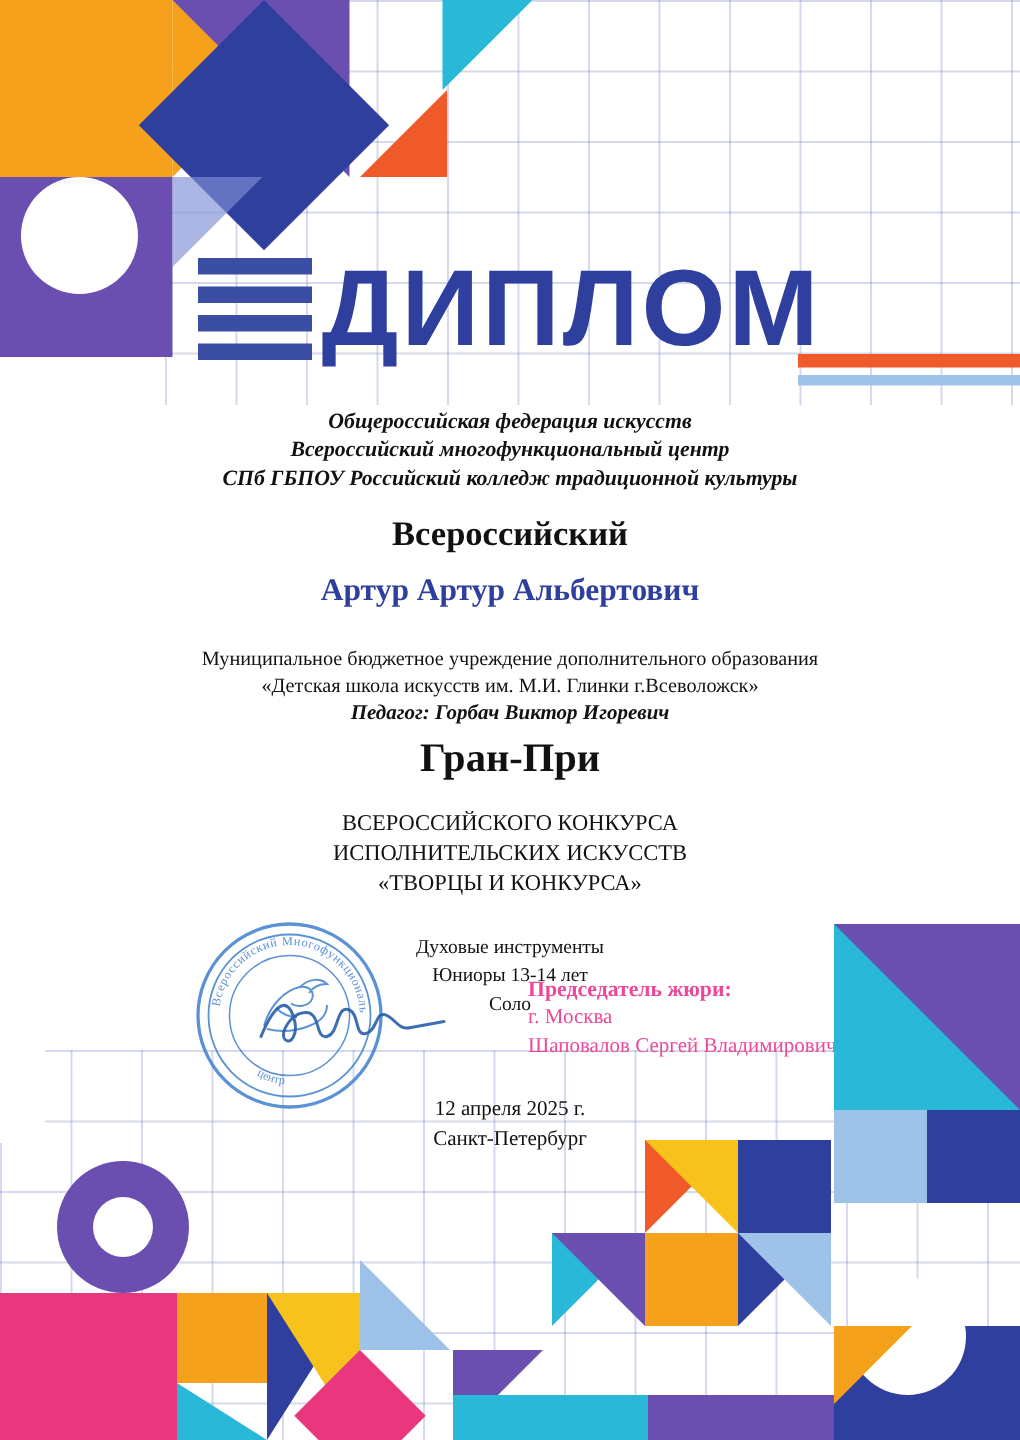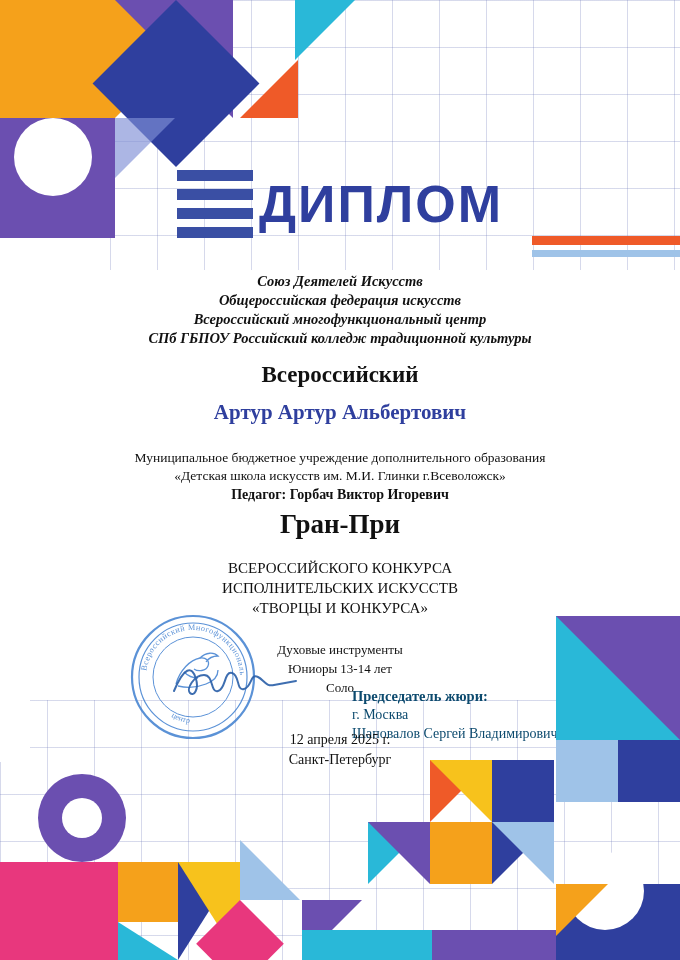--- a/index.html
+++ b/index.html
@@ -18,34 +18,34 @@
       linear-gradient(to right, rgba(120,130,190,.30) 1px, transparent 1px),
       linear-gradient(to bottom, rgba(120,130,190,.30) 1px, transparent 1px);
     background-size:47px 47px;}
 
   
   .title-wrap{position:absolute;left:0;top:170px;width:680px;text-align:center;}
   .bars{display:inline-block;vertical-align:middle;margin-right:6px;}
   .bars i{display:block;width:76px;height:11px;background:#3a4fa4;margin-bottom:8px;}
   .bars i:last-child{margin-bottom:0;}
   .diplom{display:inline-block;vertical-align:middle;font-family:"Liberation Sans",sans-serif;
-    font-weight:bold;font-size:52px;letter-spacing:2px;color:#2f3f9e;line-height:1;}
+    font-weight:bold;font-size:72px;letter-spacing:2px;color:#2f3f9e;line-height:1;}
 
   
   .body-text{position:absolute;left:0;top:272px;width:680px;text-align:center;color:#111;}
   .org{font-style:italic;font-weight:bold;font-size:14.5px;line-height:19px;}
   .award{font-weight:bold;font-size:23px;margin-top:14px;}
   .name{font-weight:bold;font-size:21px;color:#2f3f9e;margin-top:12px;font-family:"Liberation Serif",serif;}
   .school{font-size:13.5px;line-height:18px;margin-top:24px;}
-  .teacher{font-weight:bold;font-size:14px;margin-top:2px;}
+  .teacher{font-style:italic;font-weight:bold;font-size:14px;margin-top:2px;}
   .prize{font-weight:bold;font-size:27px;margin-top:6px;}
   .contest{font-size:15px;line-height:20px;margin-top:18px;font-family:"Liberation Serif",serif;}
   .nomination{font-size:13px;line-height:19px;margin-top:22px;}
 
-  .signature-block{position:absolute;left:352px;top:652px;text-align:left;width:280px;color:#0c4a6e;margin-top:36px;}
+  .signature-block{position:absolute;left:352px;top:652px;text-align:left;width:280px;color:#ec4899;}
   .sig-title{font-weight:bold;font-size:14.5px;}
   .sig-name{font-size:14px;line-height:19px;}
 
   .date-block{position:absolute;left:0;top:730px;width:680px;text-align:center;font-size:14px;line-height:20px;color:#111;}
 
   
   .stamp{position:absolute;left:128px;top:612px;width:130px;height:130px;opacity:.85;}
   .sig-scribble{position:absolute;left:170px;top:655px;width:130px;height:50px;opacity:.9;}
 </style>
 </head>
@@ -68,21 +68,20 @@
 
   <div class="deco" style="left:532px;top:236px;width:148px;height:9px;background:#ef5a28;"></div>
   <div class="deco" style="left:532px;top:250px;width:148px;height:7px;background:#9fc3e8;"></div>
 
   <div class="title-wrap">
     <span class="bars"><i></i><i></i><i></i><i></i></span><span class="diplom">ДИПЛОМ</span>
   </div>
 
   <div class="body-text">
     <div class="org">
-      <div>Союз Деятелей Искусств</div>
       <div>Общероссийская федерация искусств</div>
       <div>Всероссийский многофункциональный центр</div>
       <div>СПб ГБПОУ Российский колледж традиционной культуры</div>
     </div>
 
     <div class="award">Всероссийский</div>
     <div class="name">Артур Артур Альбертович</div>
 
     <div class="school">
       <div>Муниципальное бюджетное учреждение дополнительного образования</div>

